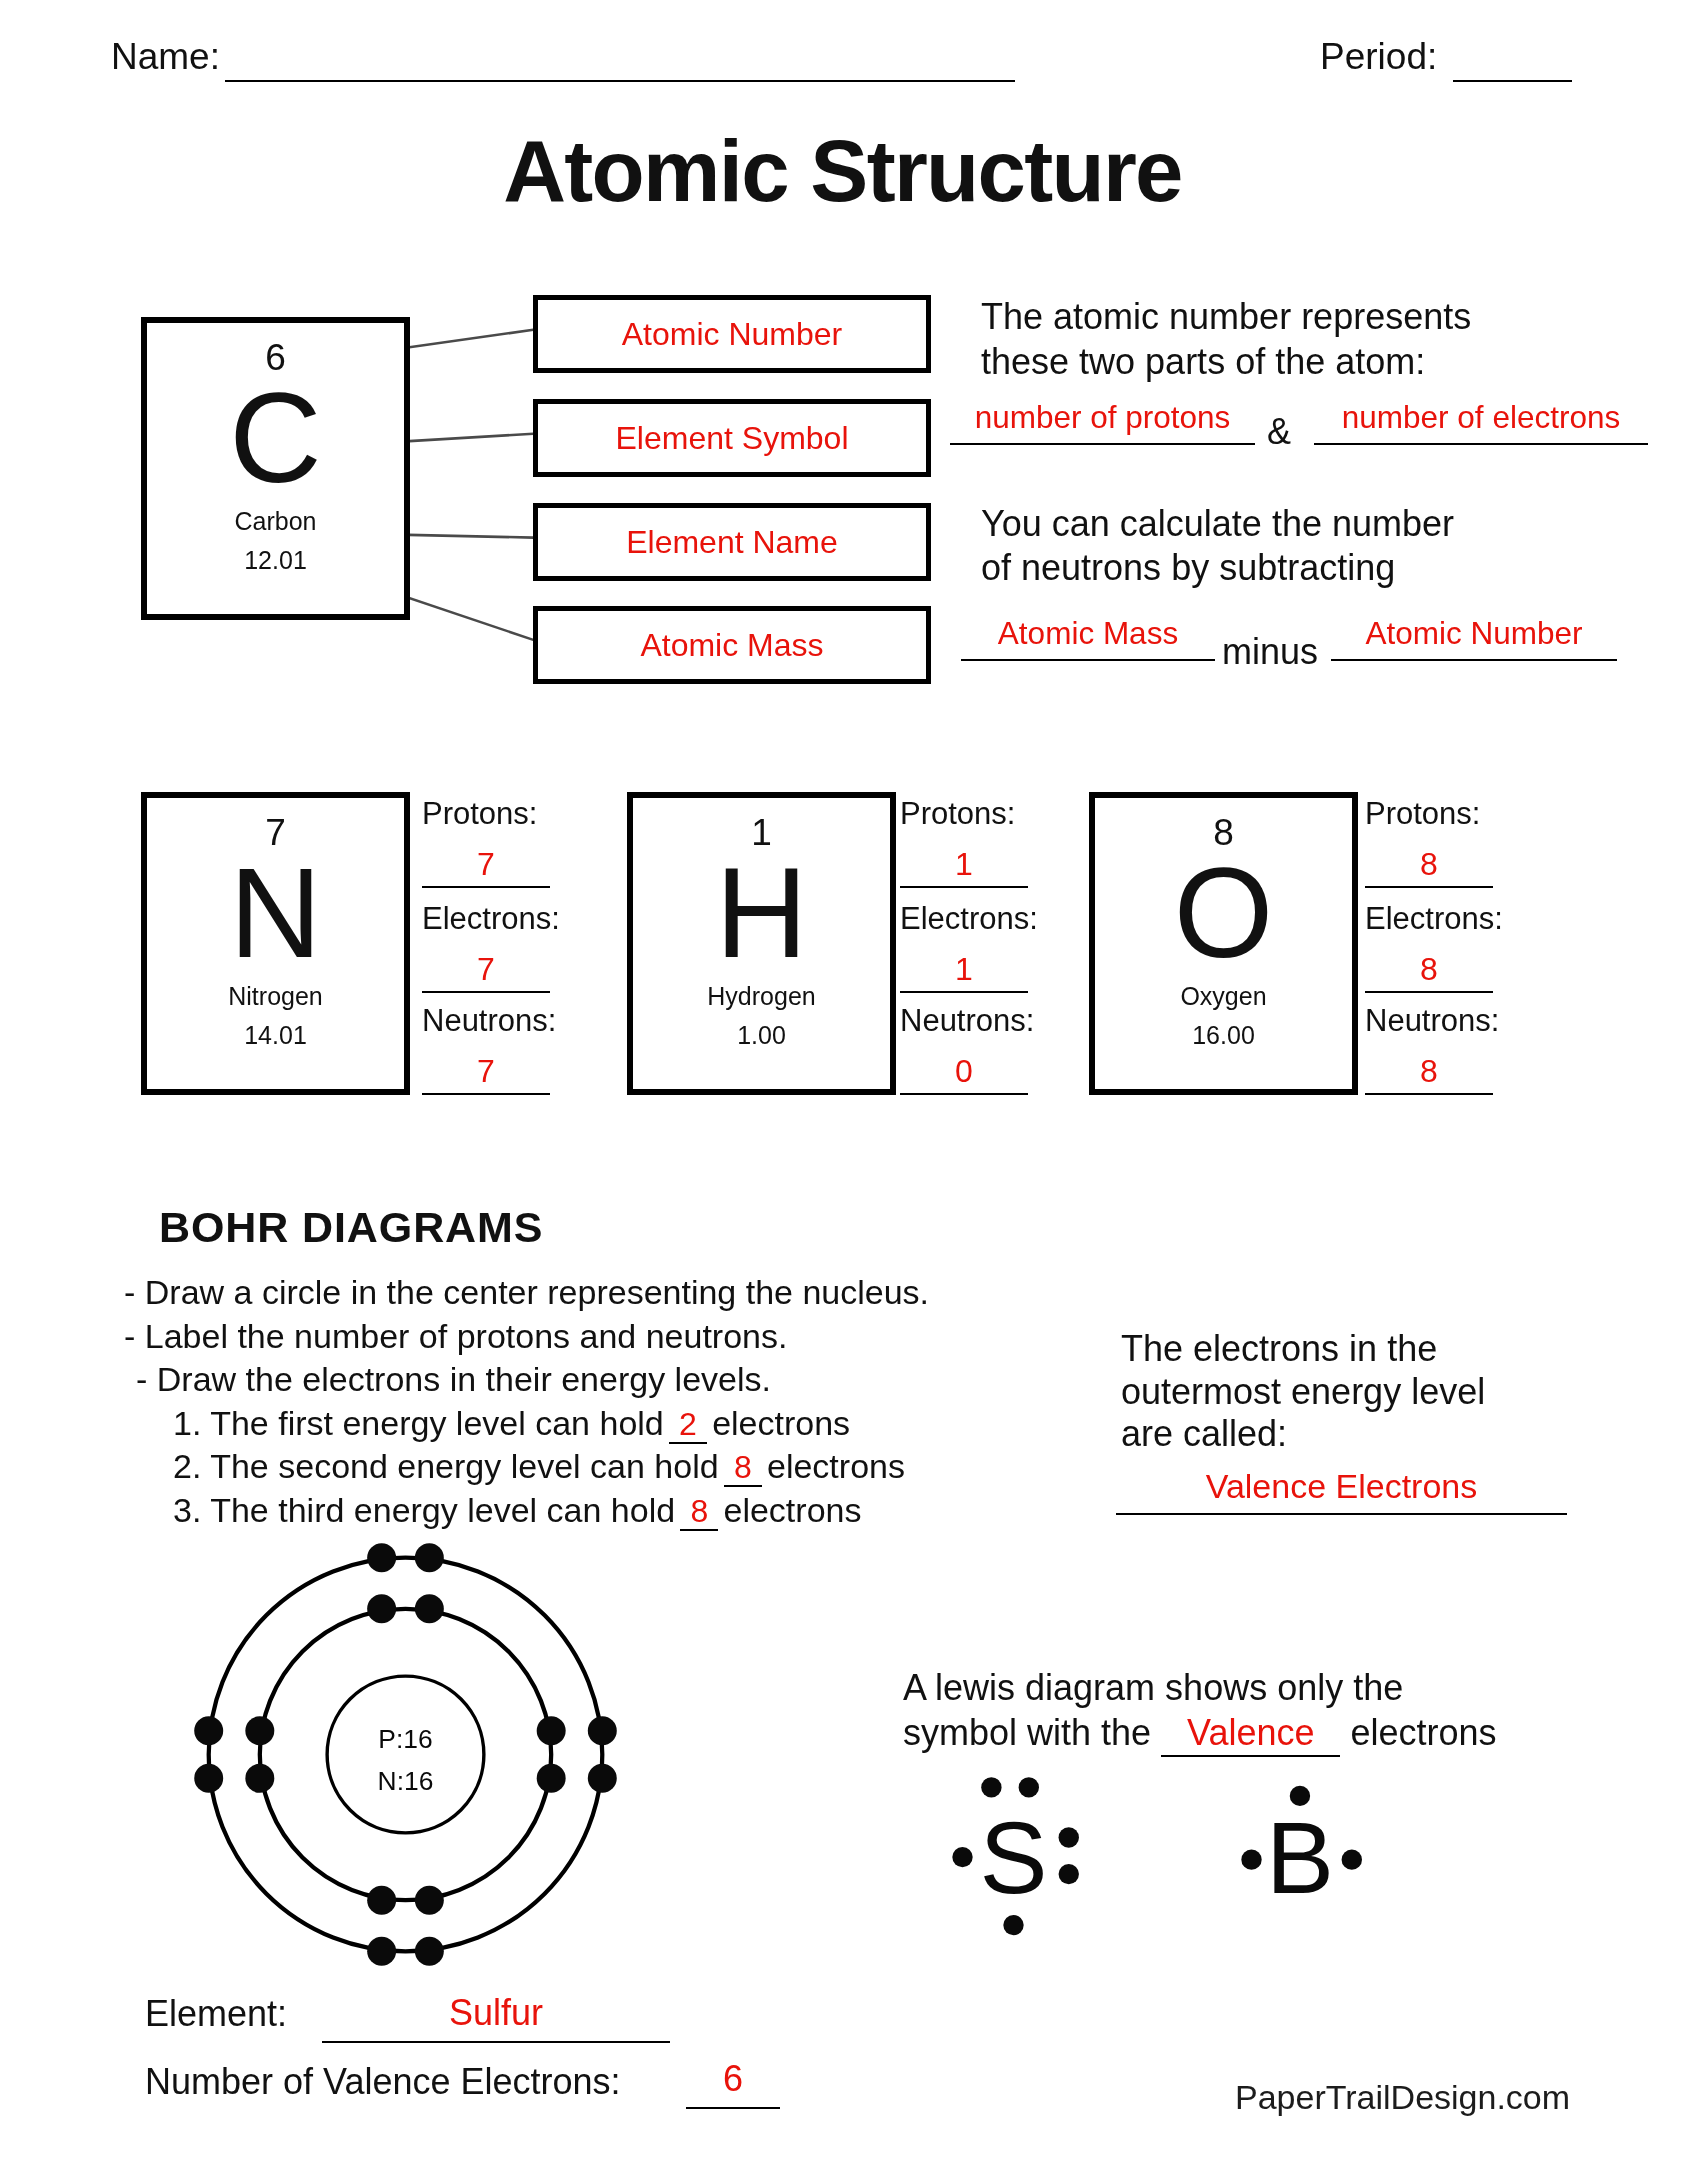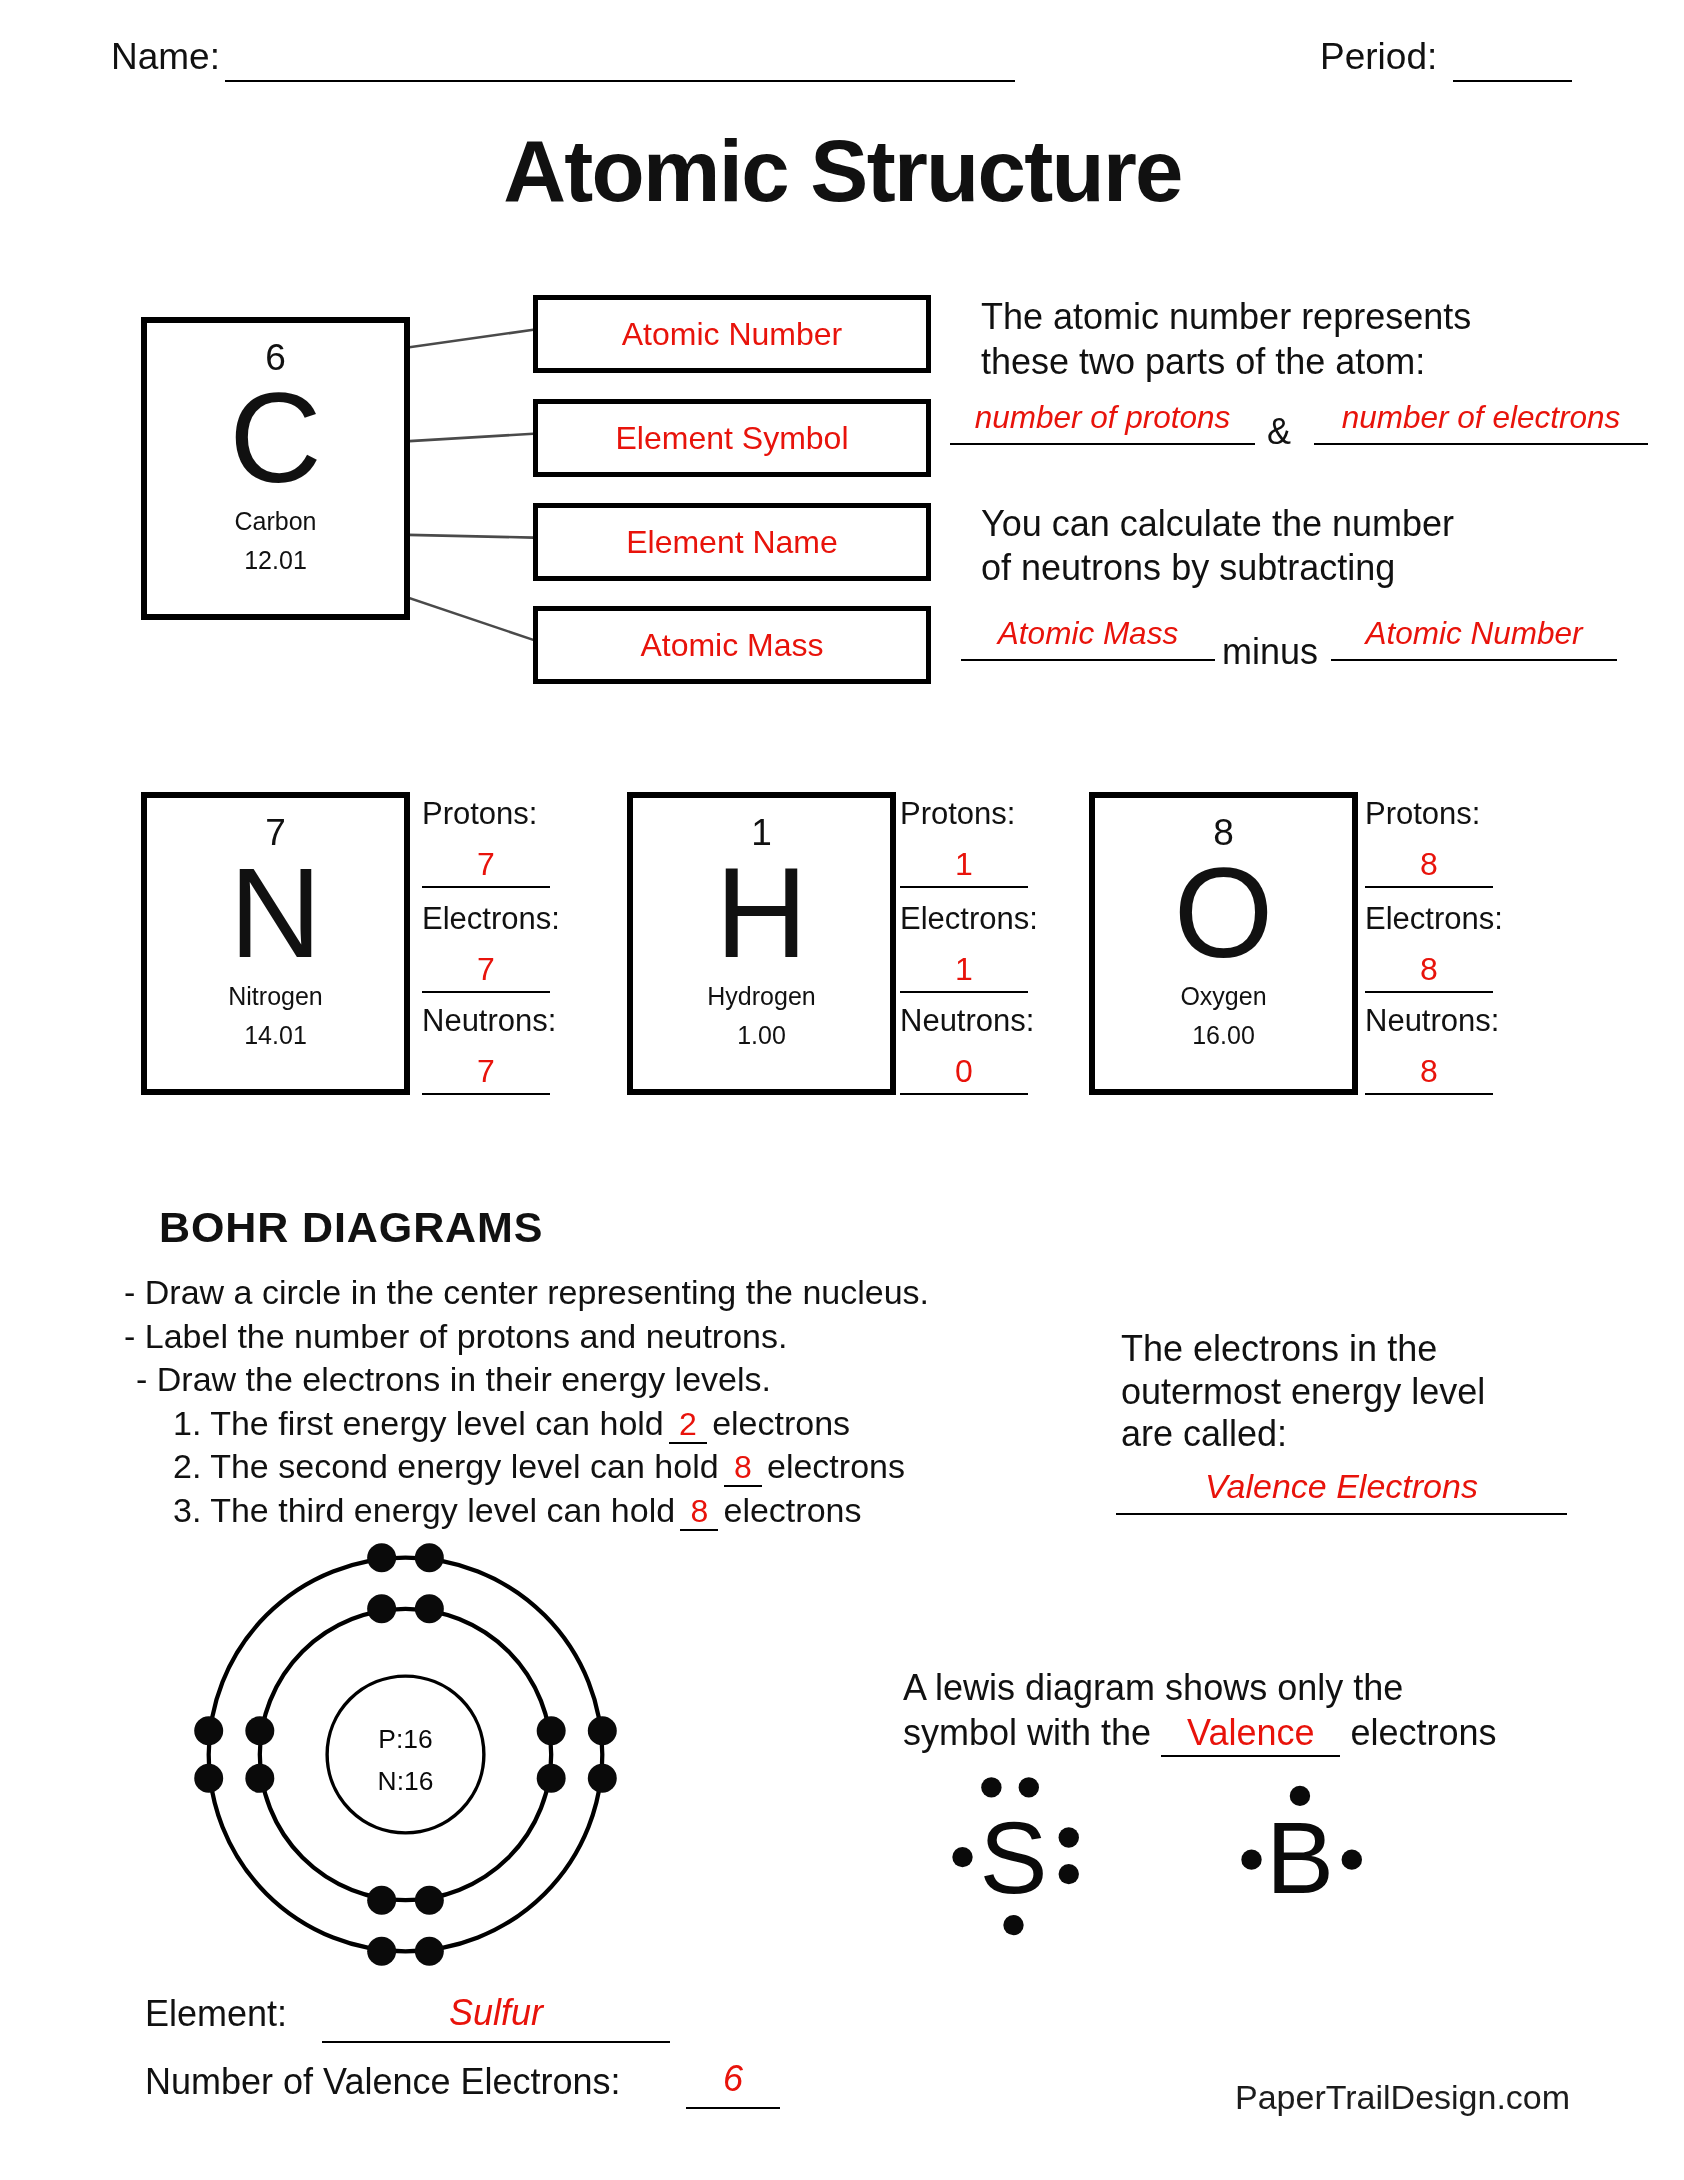--- a/index.html
+++ b/index.html
@@ -37,21 +37,21 @@
   .label-box {
     position: absolute; left: 533px; width: 388px; height: 68px;
     border: 5.1px solid #000; background: #fff;
     display: flex; align-items: center; justify-content: center;
   }
   .label-box-text { color: var(--answer-red); font-size: 32px; }
 
   .blank-ans {
     position: absolute; border-bottom: 2.6px solid #000;
     text-align: center; color: var(--answer-red);
-    font-size: 31.5px; padding-bottom: 6.8px; font-style: italic;
+    font-size: 31.5px; padding-bottom: 6.8px;
   }
 
   .qa-label { position: absolute; font-size: 31px; }
   .qa-ans {
     position: absolute; width: 128px; border-bottom: 2.6px solid #000;
     text-align: center; color: var(--answer-red); font-size: 32px; padding-bottom: 3.4px;
   }
 
   .section-heading { position: absolute; font-size: 43px; font-weight: bold; letter-spacing: 0.9px; }
 

